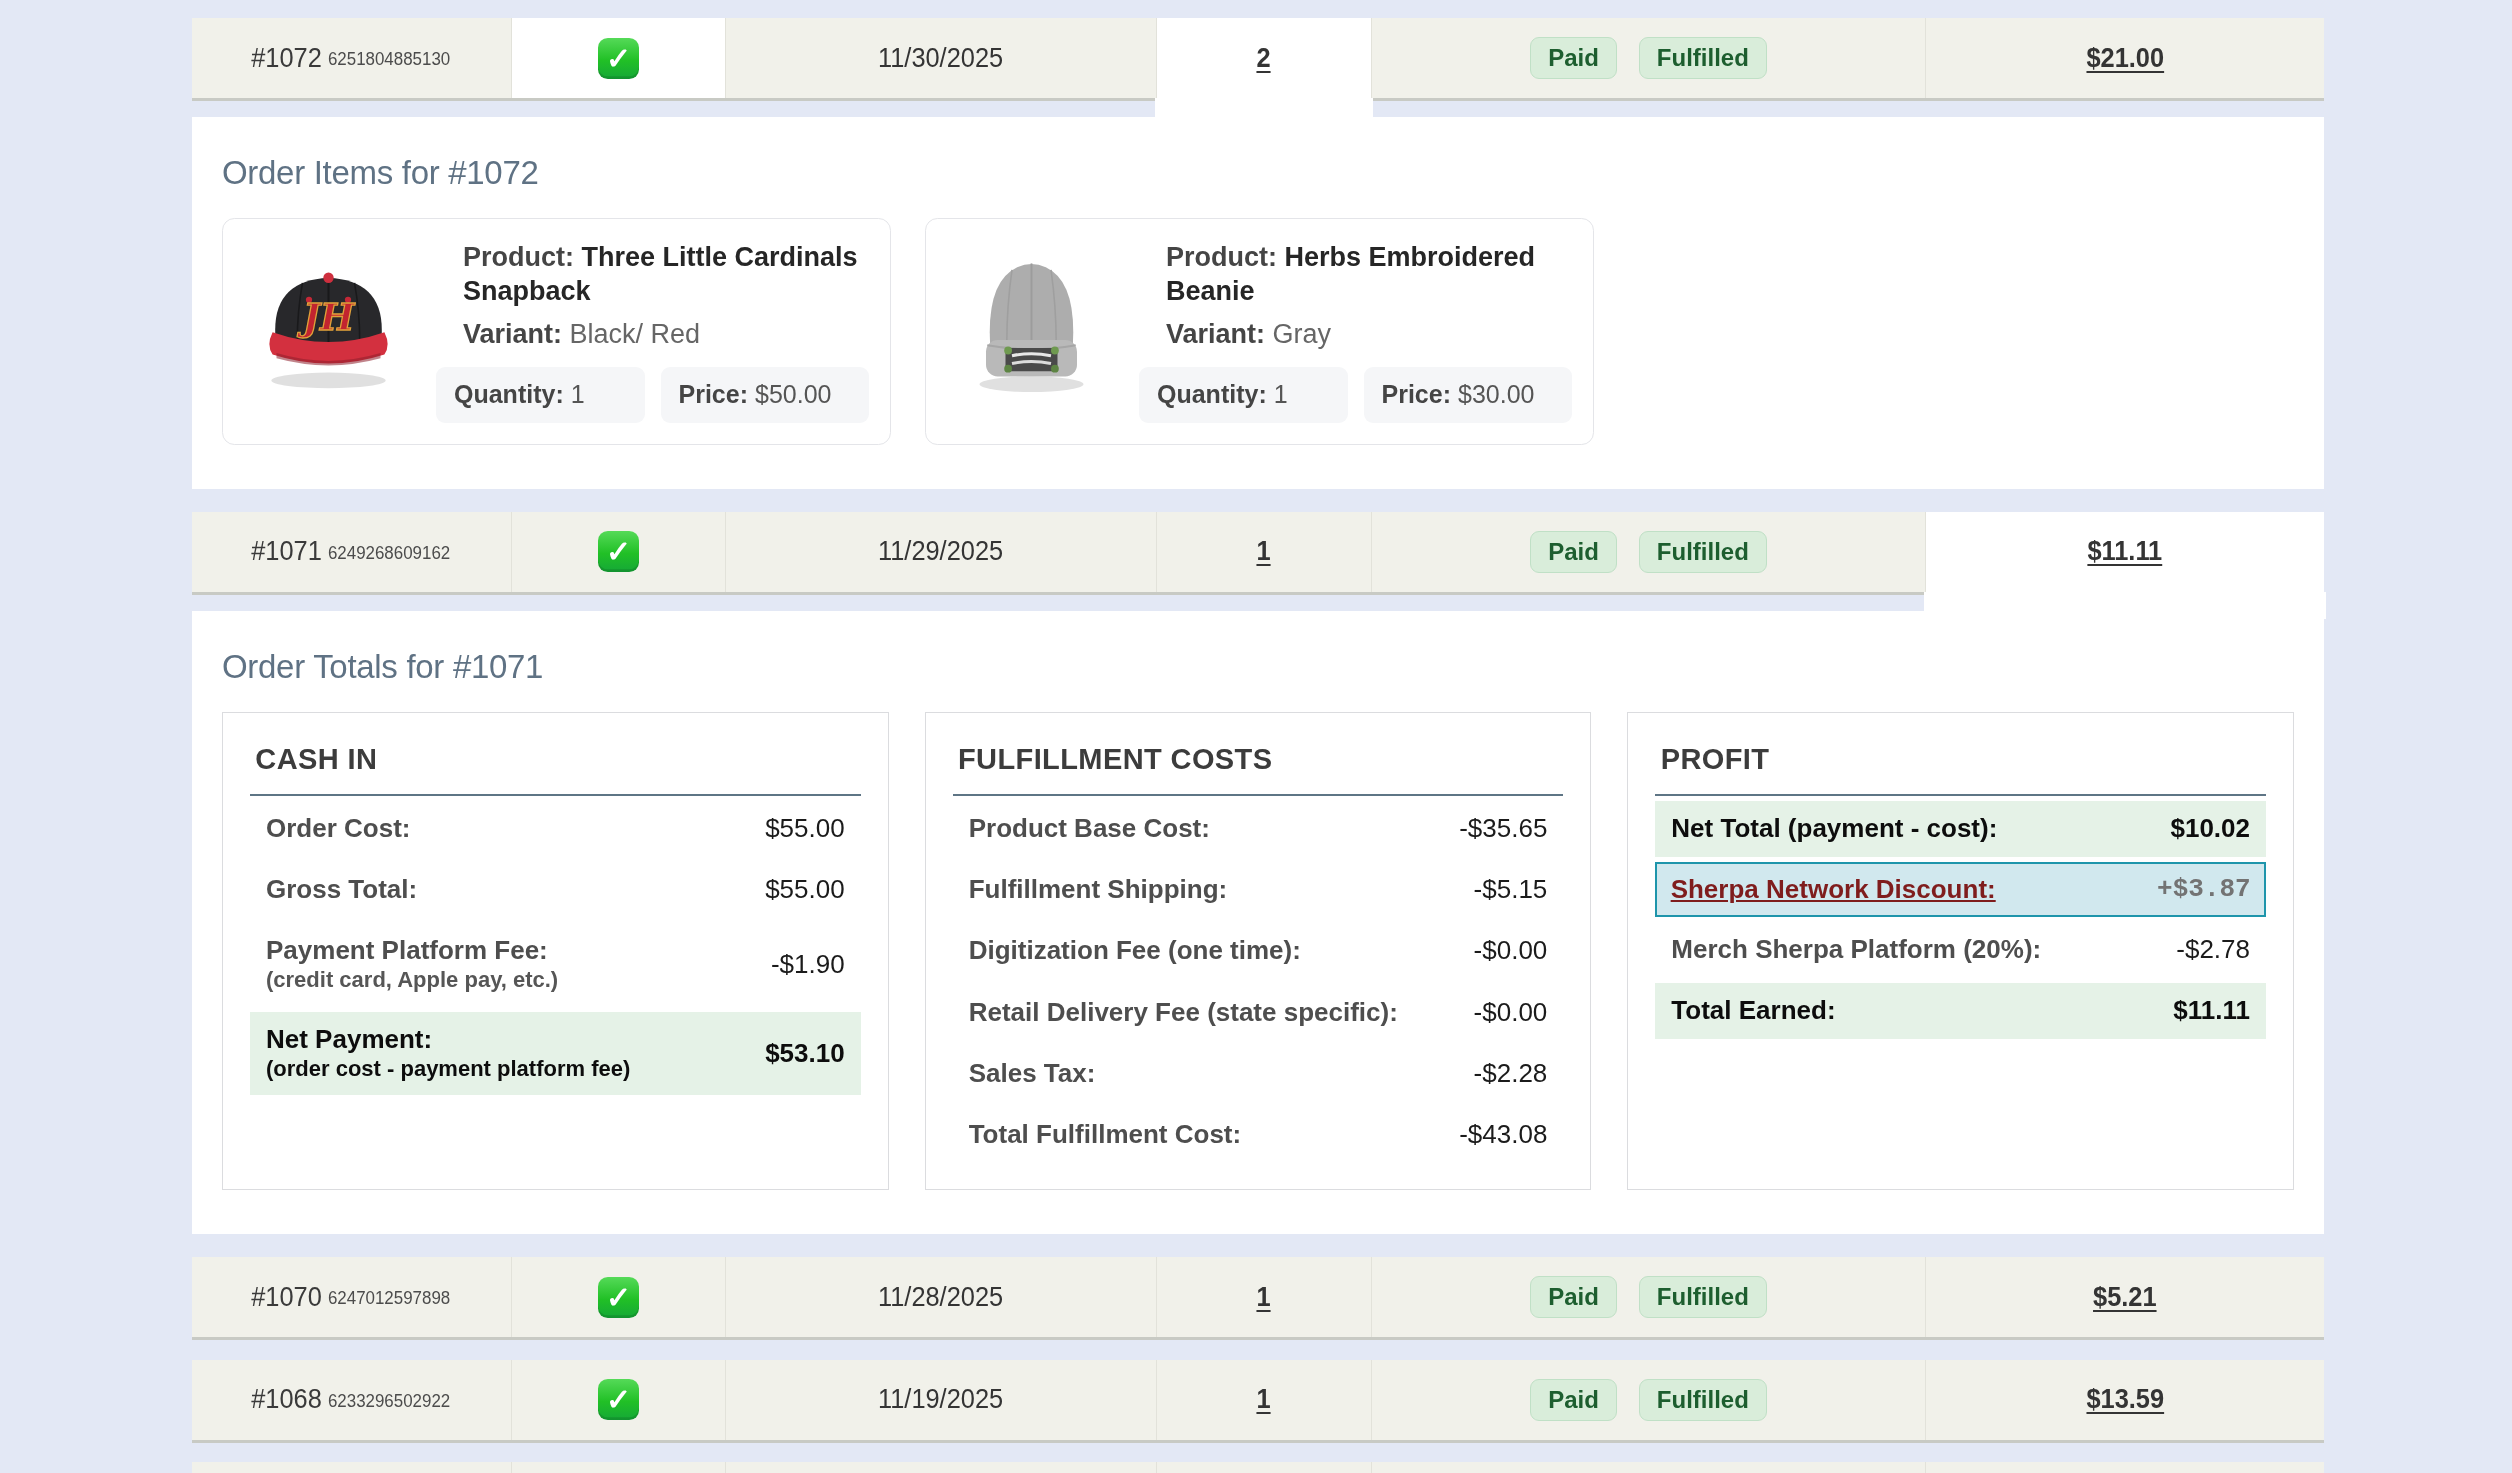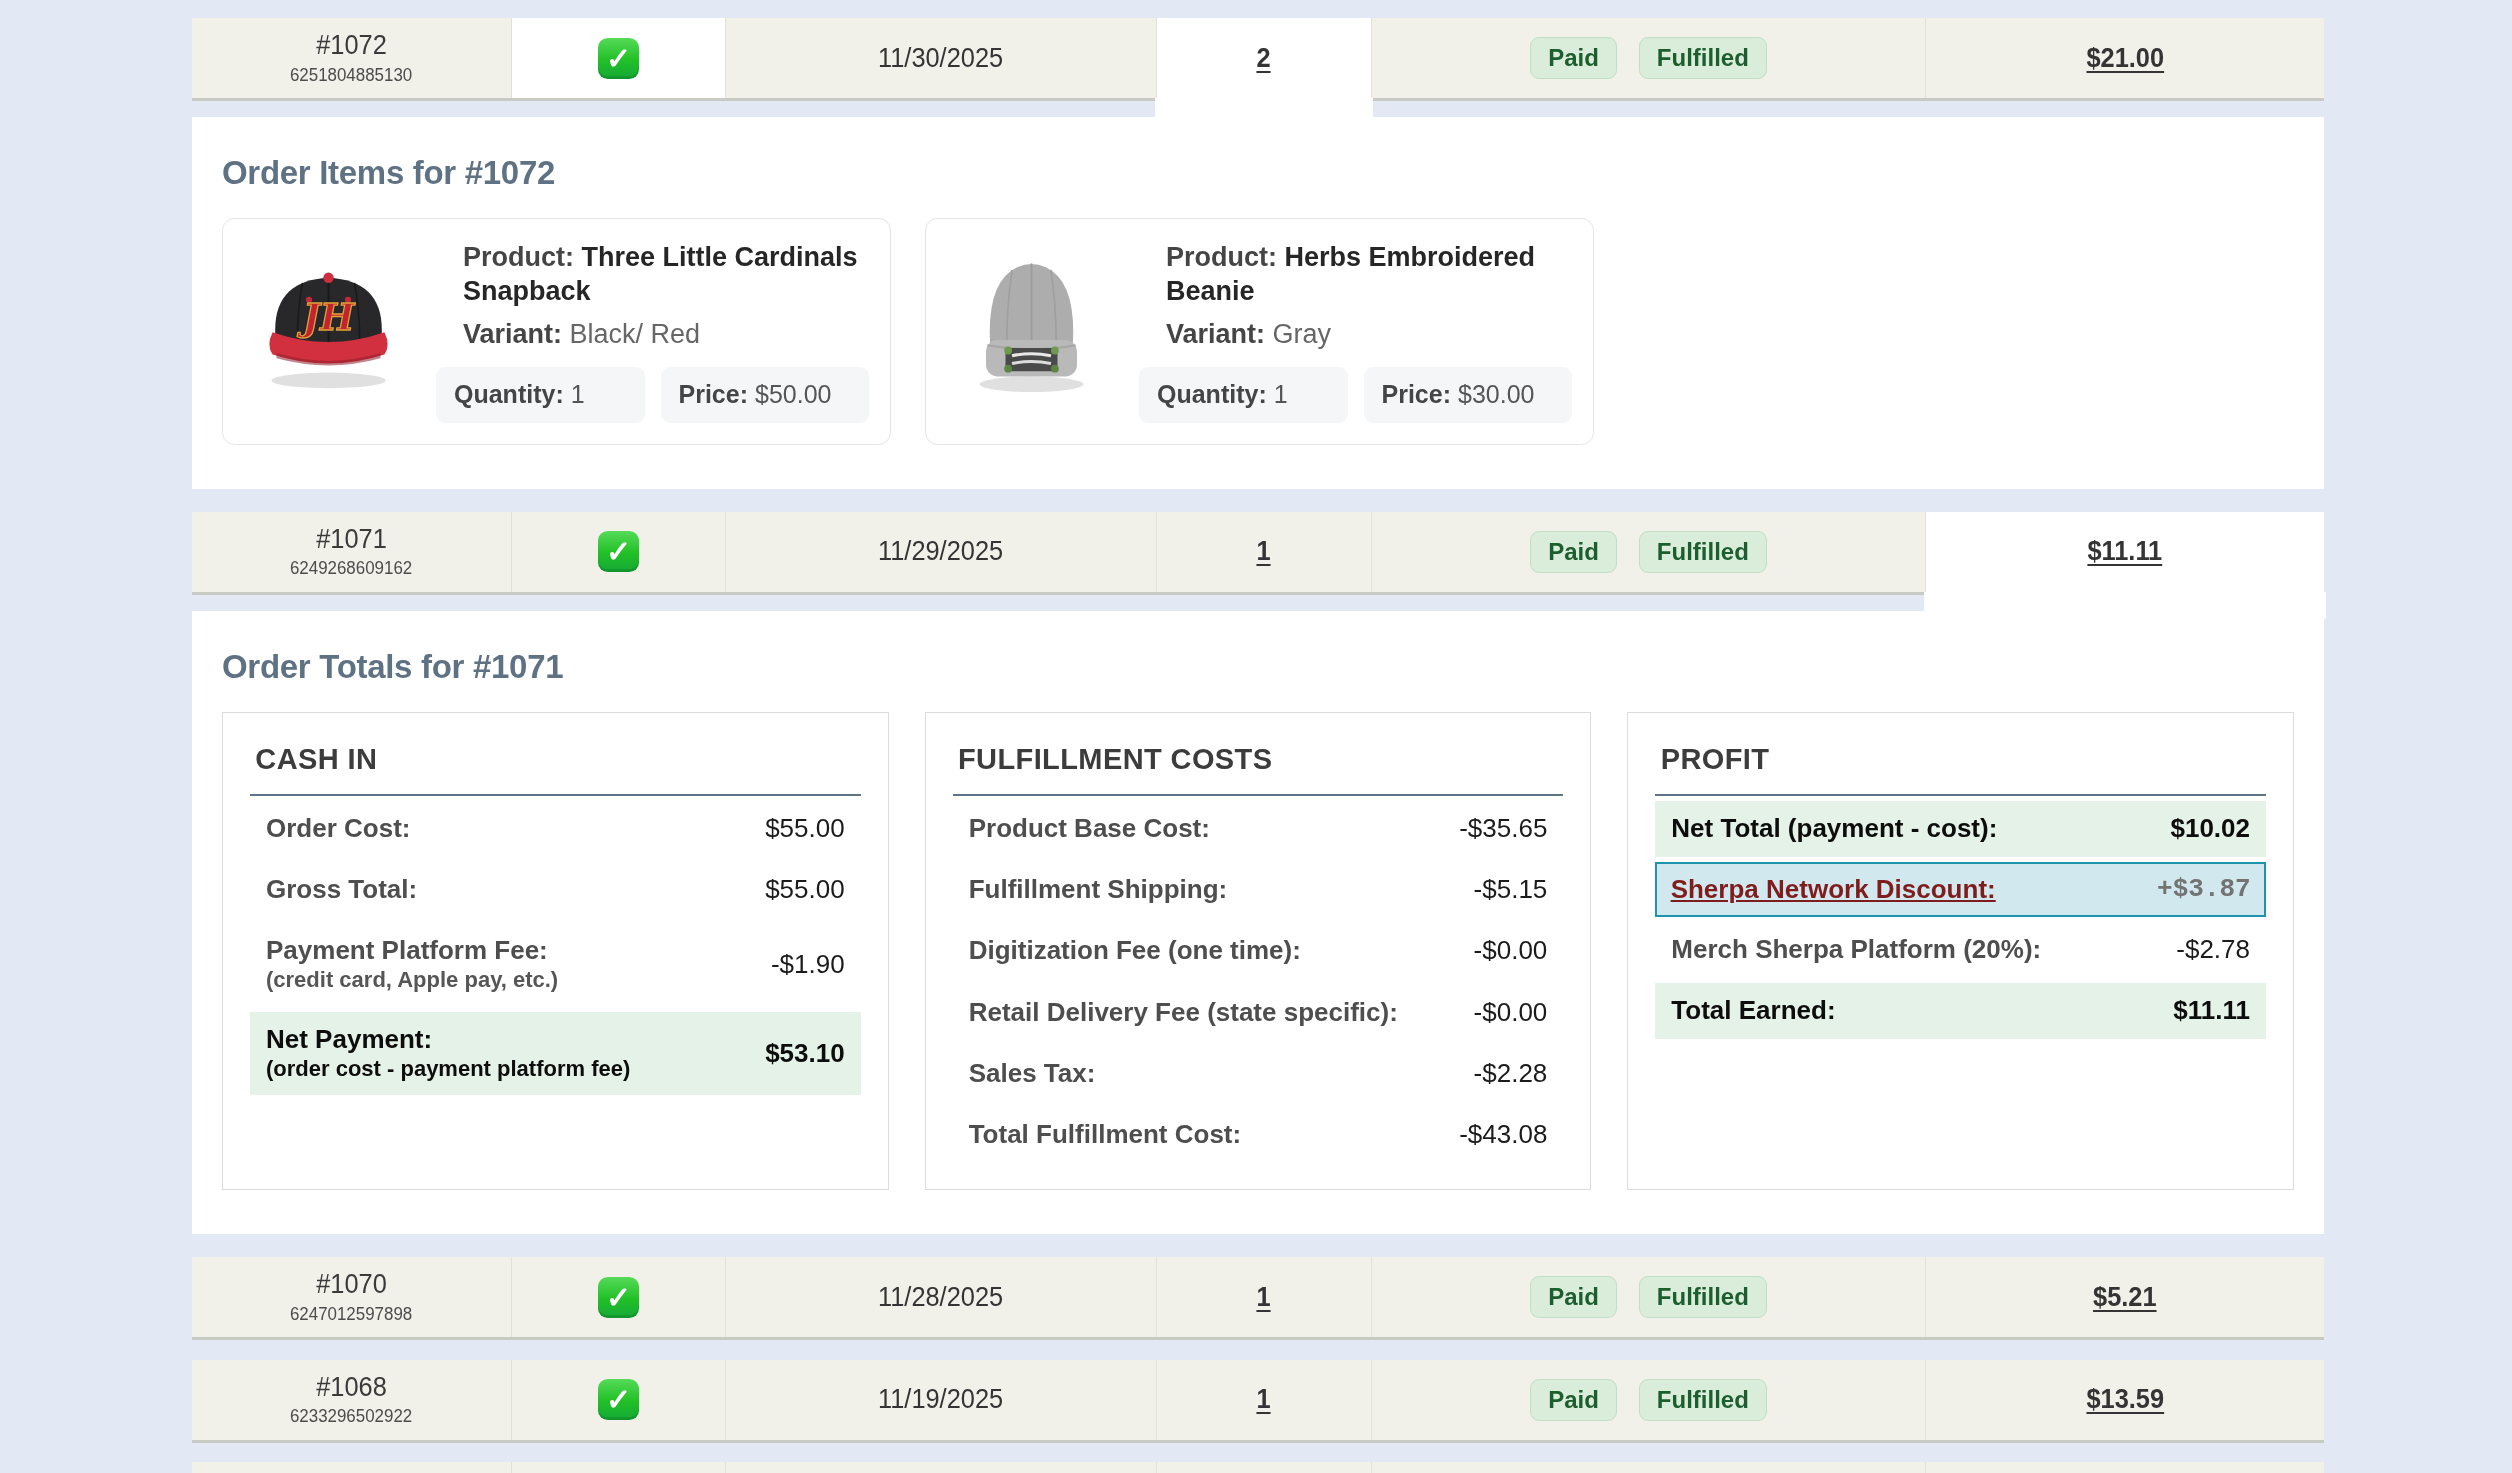--- a/index.html
+++ b/index.html
@@ -3,21 +3,21 @@
 <meta charset="utf-8">
 <style>
   html,body{margin:0;padding:0;width:2512px;height:1474px;overflow:hidden;
     background:#e3e8f5;font-family:"Liberation Sans",sans-serif;}
   .table-area{position:relative;margin-left:192px;width:2132px;padding-top:18px;}
 
   
   .order-row{display:flex;background:#f1f1ea;border-bottom:3.6px solid #c8cac4;height:80px;}
   .order-row.gap-after{margin-bottom:19.5px;}
   .order-row.before-panel{margin-bottom:16px;}
-  .cell{display:flex;flex-direction:column;align-items:center;justify-content:center;
+  .cell{display:flex;flex-direction:row;align-items:center;justify-content:center;
     border-right:1.8px solid #e2e2da;position:relative;box-sizing:border-box;}
   .c-id{width:320px;}
   .c-check{width:214px;}
   .c-date{width:431px;}
   .c-qty{width:215px;}
   .c-status{width:554px;flex-direction:row;gap:22px;}
   .c-total{flex:1;border-right:none;}
   .cell.white{background:#fff;}
   .cell.tab{background:#fff;z-index:3;}
   .cell.tab::after{content:"";position:absolute;top:100%;left:-1.8px;right:-1.8px;height:27px;
@@ -34,21 +34,21 @@
 
   .checkmark{width:41px;height:41px;border-radius:9.8px;
     background:linear-gradient(180deg,#55da58 0%,#21c026 55%,#15a837 100%);
     box-shadow:inset 0 -2.7px 0 rgba(0,0,0,.12);
     display:flex;align-items:center;justify-content:center;color:#fff;
     font-size:30px;font-weight:700;}
   .checkmark::after{content:"\2713";}
 
   
   .panel{background:#fff;padding:37px 30px 44px;margin-bottom:23px;}
-  .panel-heading{font-size:33px;line-height:37px;font-weight:700;color:#5f7284;
+  .panel-heading{font-size:33px;line-height:37px;font-weight:400;color:#5f7284;
     margin:0 0 27px 0;letter-spacing:-0.3px;}
 
   
   .items-row{display:flex;gap:34px;}
   .item-card{width:669px;box-sizing:border-box;border:1.8px solid #e4e5e9;border-radius:12.4px;
     padding:21px;display:flex;gap:23px;background:#fff;}
   .item-image{width:169px;height:169px;flex:none;}
   .item-info{flex:1;display:flex;flex-direction:column;min-width:0;}
   .item-line{font-size:27px;line-height:34px;color:#2c2c2c;margin-left:27px;}
   .item-label{font-weight:700;color:#454545;}

